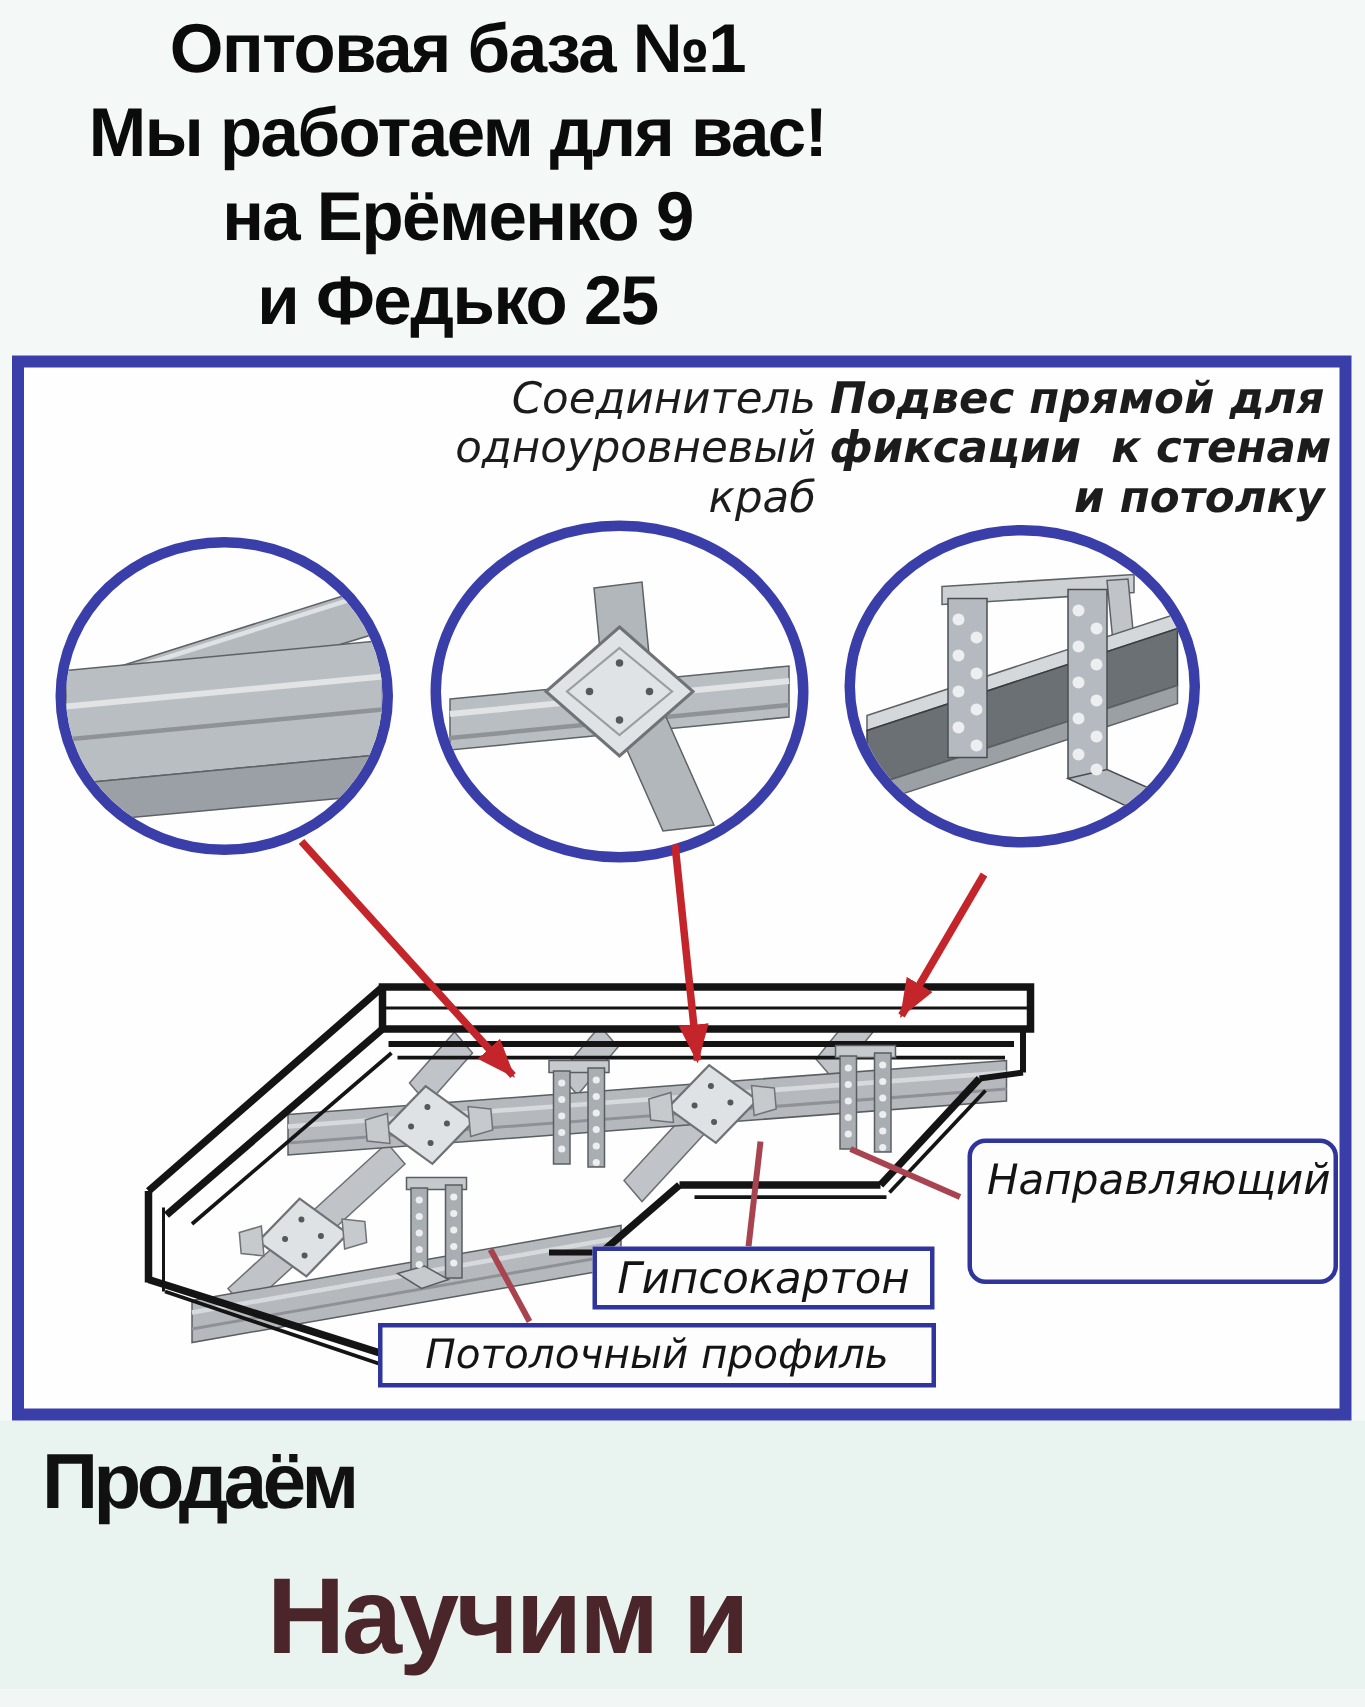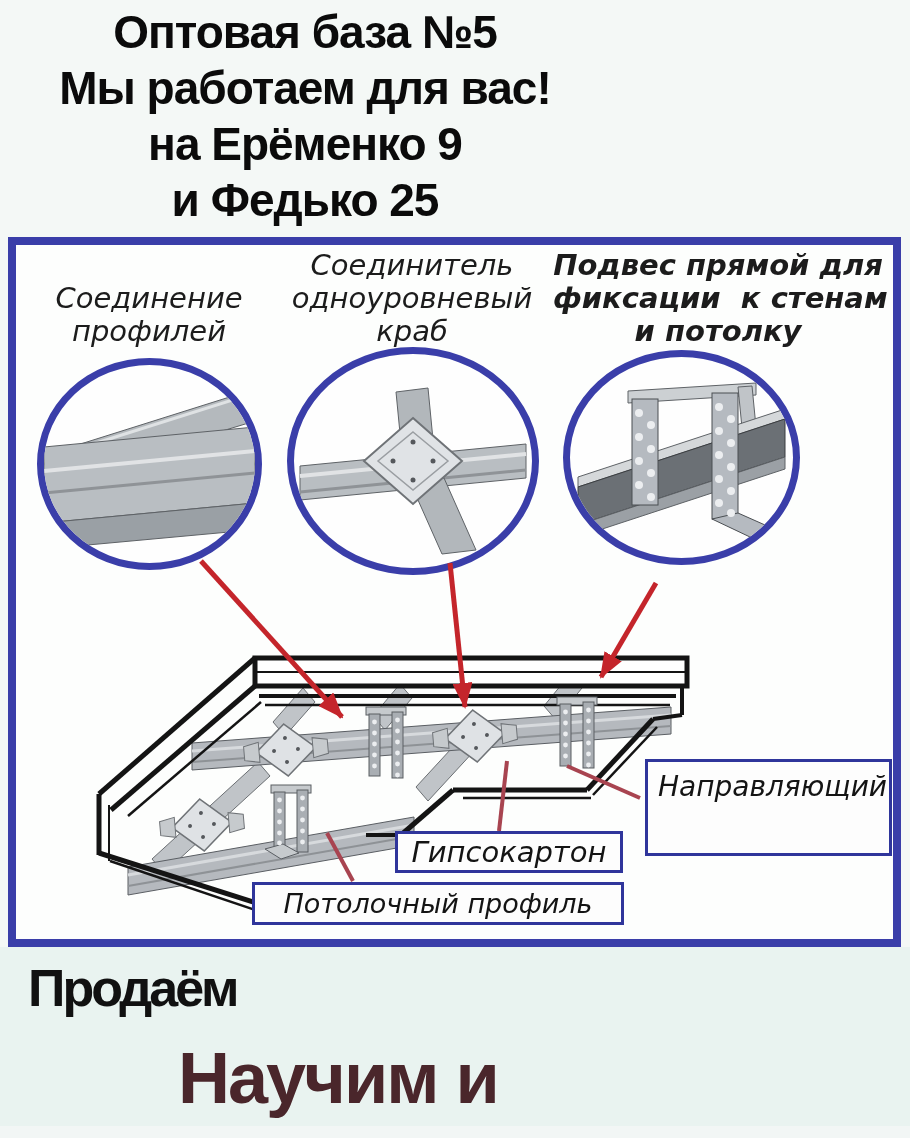--- a/index.html
+++ b/index.html
@@ -14,21 +14,21 @@
   .bg-bottom{left:0;top:947px;width:910px;height:191px;background:#e9f3f0;}
   .bg-bottom-strip{left:0;top:1126px;width:910px;height:12px;background:#f2f6f5;}
   
   .header{left:0;top:4px;width:610px;text-align:center;color:#0b0b0b;
     font-weight:bold;font-size:46px;line-height:56px;letter-spacing:-1px;}
   
   .panel{left:8px;top:237px;width:893px;height:710px;box-sizing:border-box;
     border:8px solid #3a3ea9;background:#fdfefd;}
   .panel-inner{position:absolute;left:0;top:0;width:877px;height:694px;}
   
-  .part-label{position:absolute;text-align:center;color:#1c1c1c;
+  .part-label{position:absolute;text-align:right;color:#1c1c1c;
     font-family:"DejaVu Sans",sans-serif;font-style:italic;font-weight:500;
     font-size:29px;line-height:33px;}
   .part-label div{white-space:pre;}
   
   .photo-circle{position:absolute;box-sizing:border-box;border:7px solid #3a3ea9;
     border-radius:50%;background:#fefefe;overflow:hidden;}
   .photo-circle svg{display:block;}
   
   .drawing{position:absolute;left:0;top:0;}
   
@@ -46,33 +46,29 @@
     line-height:76px;letter-spacing:-2px;}
 </style>
 </head>
 <body>
 
 <div class="abs bg-top"></div>
 <div class="abs bg-bottom"></div>
 <div class="abs bg-bottom-strip"></div>
 
 <div class="abs header">
-  <div>Оптовая база №5</div>
+  <div>Оптовая база №1</div>
   <div>Мы работаем для вас!</div>
   <div>на Ерёменко 9</div>
   <div>и Федько 25</div>
 </div>
 
 <div class="abs panel">
   <div class="panel-inner">
 
-    <div class="part-label" style="left:5px;top:37px;width:256px;">
-      <div>Соединение</div>
-      <div>профилей</div>
-    </div>
     <div class="part-label" style="left:264px;top:4px;width:264px;">
       <div>Соединитель</div>
       <div>одноуровневый</div>
       <div>краб</div>
     </div>
     <div class="part-label" style="left:537px;top:4px;width:330px;font-weight:bold;">
       <div>Подвес прямой для</div>
       <div>фиксации  к стенам</div>
       <div>и потолку</div>
     </div>
@@ -278,21 +274,21 @@
         <line x1="640" y1="338" x2="585" y2="432" marker-end="url(#ah)"></line>
       </g>
 
       <g stroke="#a84450" stroke-width="4">
         <line x1="624" y1="553" x2="551" y2="521"></line>
         <line x1="483" y1="586" x2="491" y2="516"></line>
         <line x1="337" y1="636" x2="311" y2="588"></line>
       </g>
     </svg>
 
-    <div class="callout two-line" style="left:629px;top:514px;width:247px;height:97px;">
+    <div class="callout two-line" style="left:629px;top:514px;width:247px;height:97px;border-radius:12px;">
       <div>Направляющий</div>
     </div>
     <div class="callout one-line gips" style="left:379px;top:586px;width:228px;height:42px;">
       <span>Гипсокартон</span>
     </div>
     <div class="callout one-line pot" style="left:236px;top:637px;width:372px;height:43px;">
       <span>Потолочный профиль</span>
     </div>
 
   </div>

